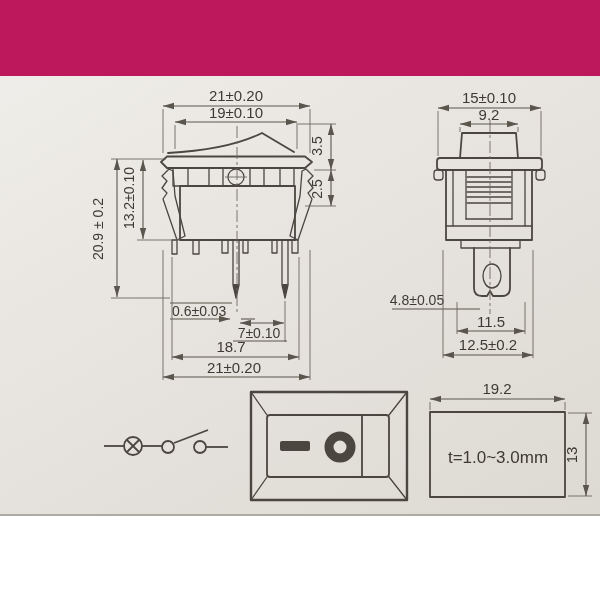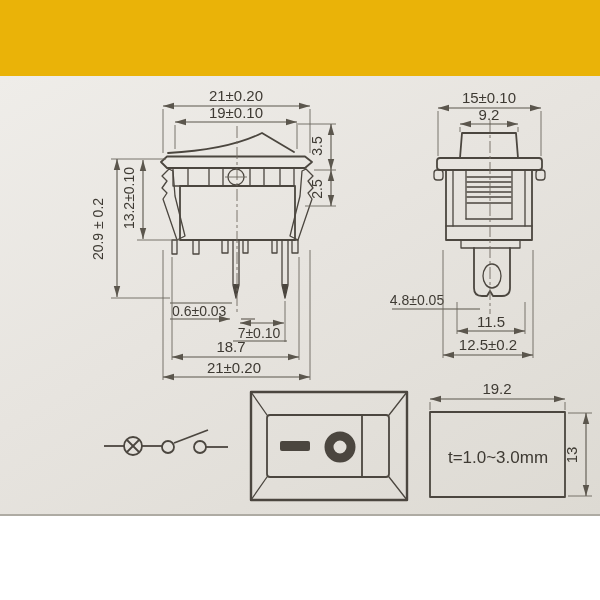--- a/index.html
+++ b/index.html
@@ -1,18 +1,18 @@
 <!DOCTYPE html>
 <html><head>
 <meta charset="utf-8">
 <style>
   html,body{margin:0;padding:0;}
   body{width:600px;height:600px;background:#ffffff;overflow:hidden;
        font-family:"Liberation Sans", sans-serif;}
-  .stage{position:relative;width:600px;height:464px;background:#eab308;}
+  .stage{position:relative;width:600px;height:464px;background:#be185d;}
   .paper{position:absolute;left:0;top:76px;width:600px;height:438px;
          background:linear-gradient(150deg,#efede9 0%,#e7e4df 45%,#ddDAD3 100%);
          border-bottom:2px solid #aeaba3;}
   svg{position:absolute;left:0;top:0;}
   .outline{stroke:#4b463f;stroke-width:1.8;fill:none;stroke-linejoin:round;stroke-linecap:round;}
   .thin{stroke-width:1.3;}
   .heavy{stroke-width:2.4;}
   .dark{fill:#4b463f;stroke:none;}
   .dim{stroke:#5b564d;stroke-width:1.1;fill:none;}
   .ext{stroke:#6b665d;stroke-width:0.9;fill:none;}

